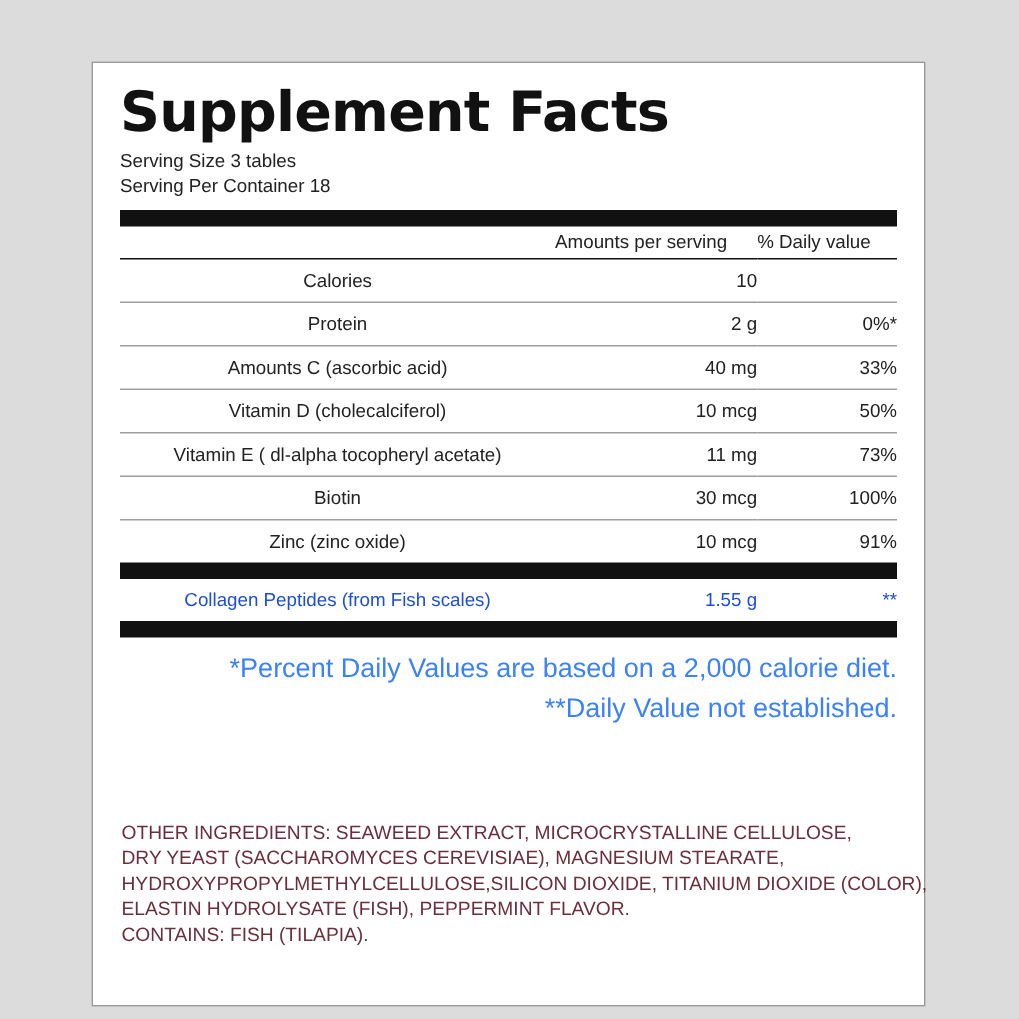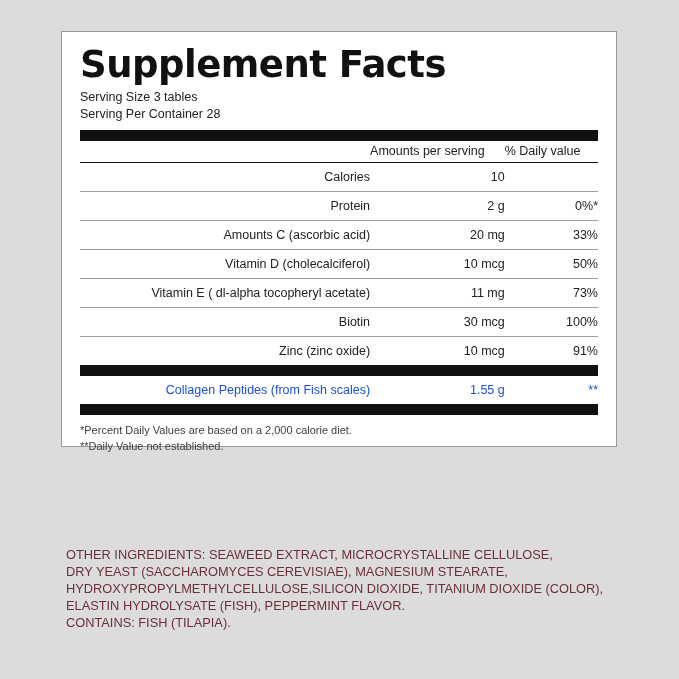--- a/index.html
+++ b/index.html
@@ -14,23 +14,23 @@
     overflow: hidden;
   }
   .page {
     position: relative;
     width: 679px;
     height: 679px;
   }
   .panel {
     position: absolute;
     left: 61px;
-    top: 31px;
+    top: 41px;
     width: 556px;
-    height: 416px;
+    height: 630px;
     background: #ffffff;
     border: 1px solid #9a9a9a;
     box-sizing: border-box;
   }
   .panel-inner {
     position: absolute;
     left: 18px;
     top: 14px;
     right: 18px;
   }
@@ -76,21 +76,21 @@
   }
   table.facts td {
     padding: 7px 0 7px 0;
     border-top: 1px solid #9e9e9e;
     vertical-align: middle;
   }
   table.facts tr.first-row td {
     border-top: 1px solid #111111;
   }
   td.name {
-    text-align: right;
+    text-align: center;
     width: 56%;
   }
   td.amount {
     text-align: right;
     width: 26%;
     padding-right: 2px;
   }
   td.dv {
     text-align: right;
     width: 18%;
@@ -109,50 +109,52 @@
     width: 100%;
     border-collapse: collapse;
     font-size: 12.5px;
     color: #1d4ed8;
   }
   .collagen-table td {
     padding: 7px 0 7px 0;
     vertical-align: middle;
   }
   .footnotes {
-    font-size: 11px;
-    color: #404040;
+    font-size: 18px;
+    color: #3b82f6;
     line-height: 1.5;
     padding-top: 7px;
+    text-align: right;
   }
   .other-ing {
     position: absolute;
     left: 66px;
     top: 546px;
     width: 560px;
     font-size: 12.8px;
     line-height: 1.33;
     color: #6b2f3c;
   }
   .other-ing div {
     white-space: nowrap;
+    margin-left: 15px;
   }
 </style>
 </head>
 <body>
 
 <div class="page">
 
   <div class="panel">
     <div class="panel-inner">
 
       <h1 class="sf-title">Supplement Facts</h1>
 
       <p class="serving">Serving Size 3 tables</p>
-      <p class="serving">Serving Per Container 28</p>
+      <p class="serving">Serving Per Container 18</p>
 
       <div class="rule-thick"></div>
 
       <table class="facts">
         <thead>
           <tr>
             <th class="left-head"></th>
             <th class="col-head-amount">Amounts per serving</th>
             <th class="col-head-dv">% Daily value</th>
           </tr>
@@ -163,21 +165,21 @@
             <td class="amount">10</td>
             <td class="dv"></td>
           </tr>
           <tr>
             <td class="name">Protein</td>
             <td class="amount">2 g</td>
             <td class="dv">0%*</td>
           </tr>
           <tr>
             <td class="name">Amounts C (ascorbic acid)</td>
-            <td class="amount">20 mg</td>
+            <td class="amount">40 mg</td>
             <td class="dv">33%</td>
           </tr>
           <tr>
             <td class="name">Vitamin D (cholecalciferol)</td>
             <td class="amount">10 mcg</td>
             <td class="dv">50%</td>
           </tr>
           <tr>
             <td class="name">Vitamin E ( dl-alpha tocopheryl acetate)</td>
             <td class="amount">11 mg</td>

